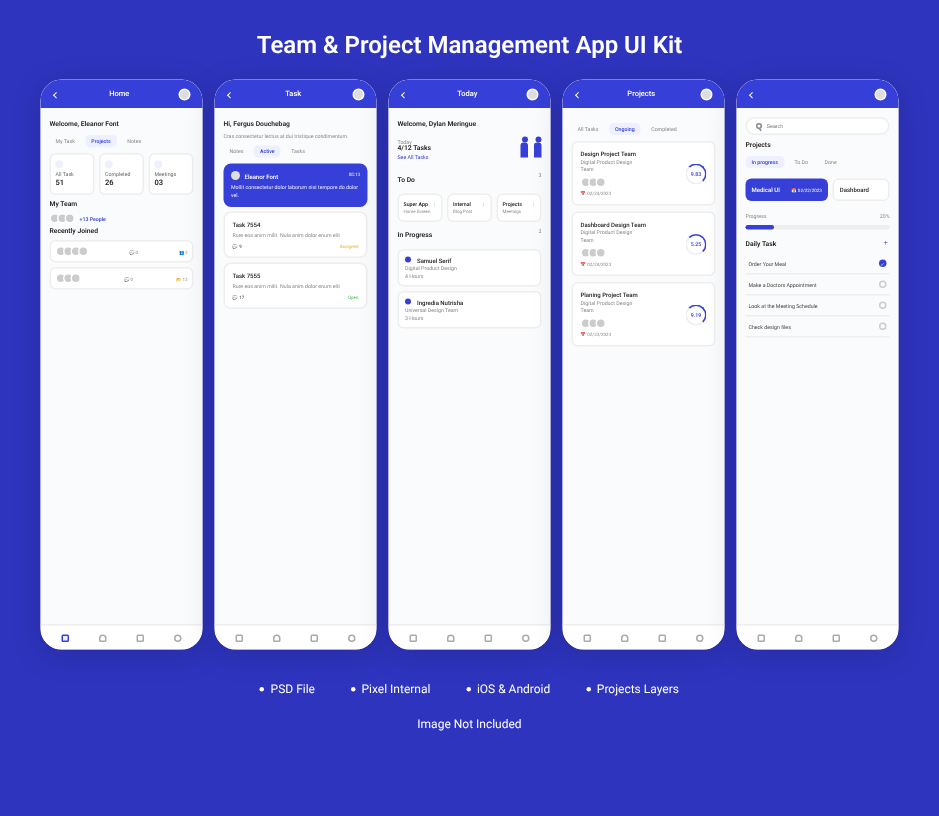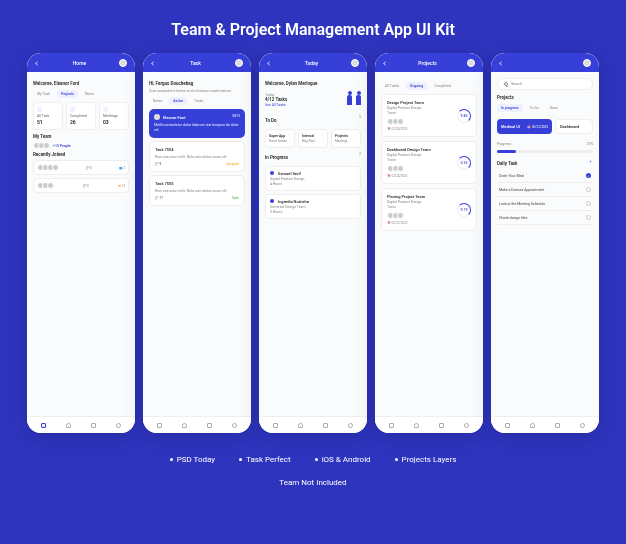--- a/index.html
+++ b/index.html
@@ -434,28 +434,28 @@
           <span class="nav-icon circle"></span>
         </span>
   </div>
 </div>
 
 </div>
 
 <div class="features">
   <div class="feature">
       <span class="bullet"></span>
-      <span>PSD Today</span>
+      <span>PSD File</span>
     </div>
   <div class="feature">
       <span class="bullet"></span>
-      <span>Task Perfect</span>
+      <span>Pixel Internal</span>
     </div>
   <div class="feature">
       <span class="bullet"></span>
       <span>iOS &amp; Android</span>
     </div>
   <div class="feature">
       <span class="bullet"></span>
       <span>Projects Layers</span>
     </div>
 </div>
-<div class="footer-note">Team Not Included</div>
+<div class="footer-note">Image Not Included</div>
 
 </body></html>

